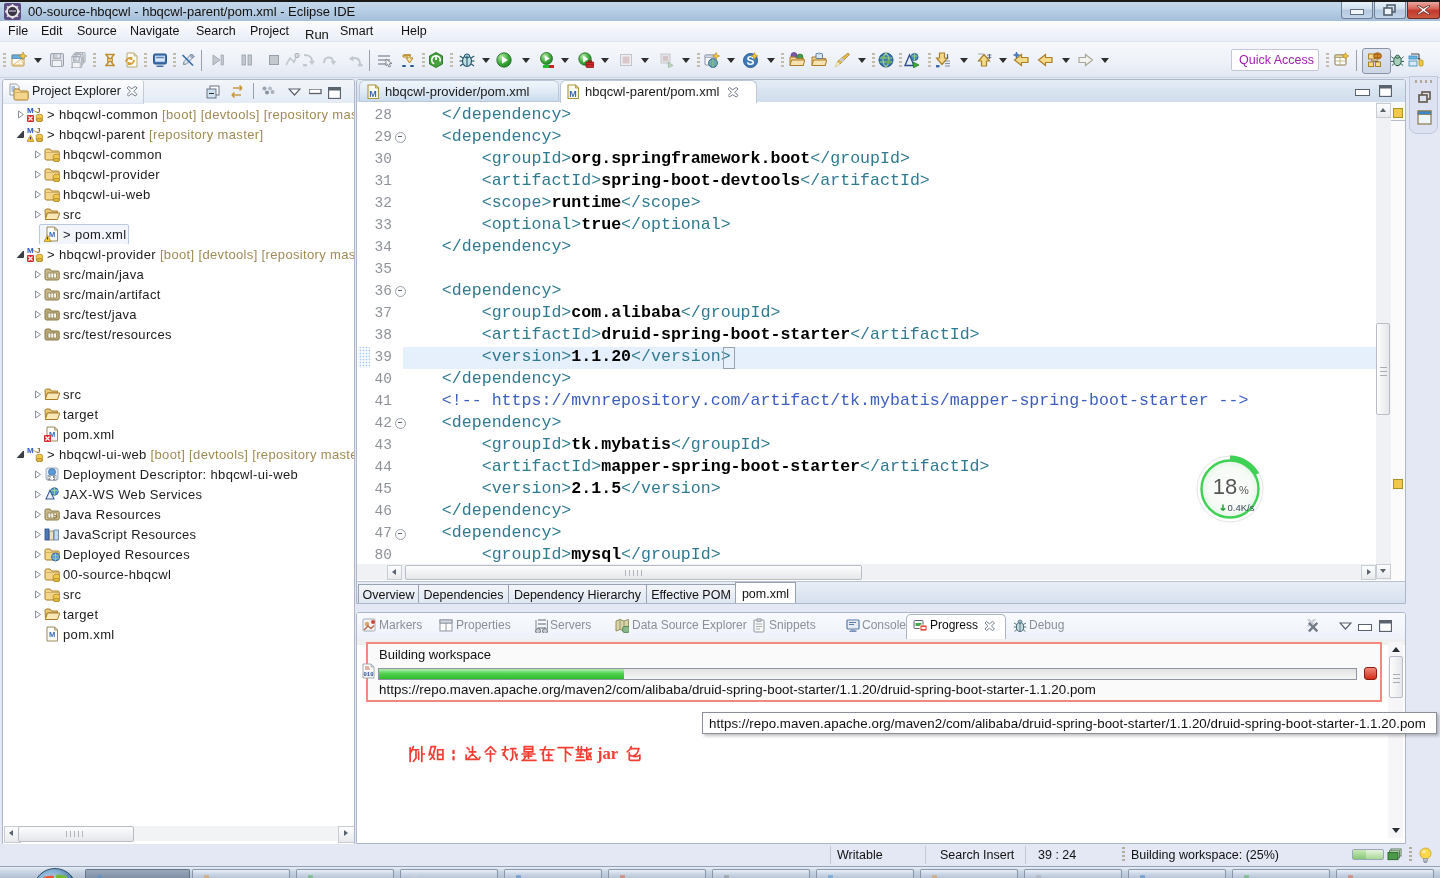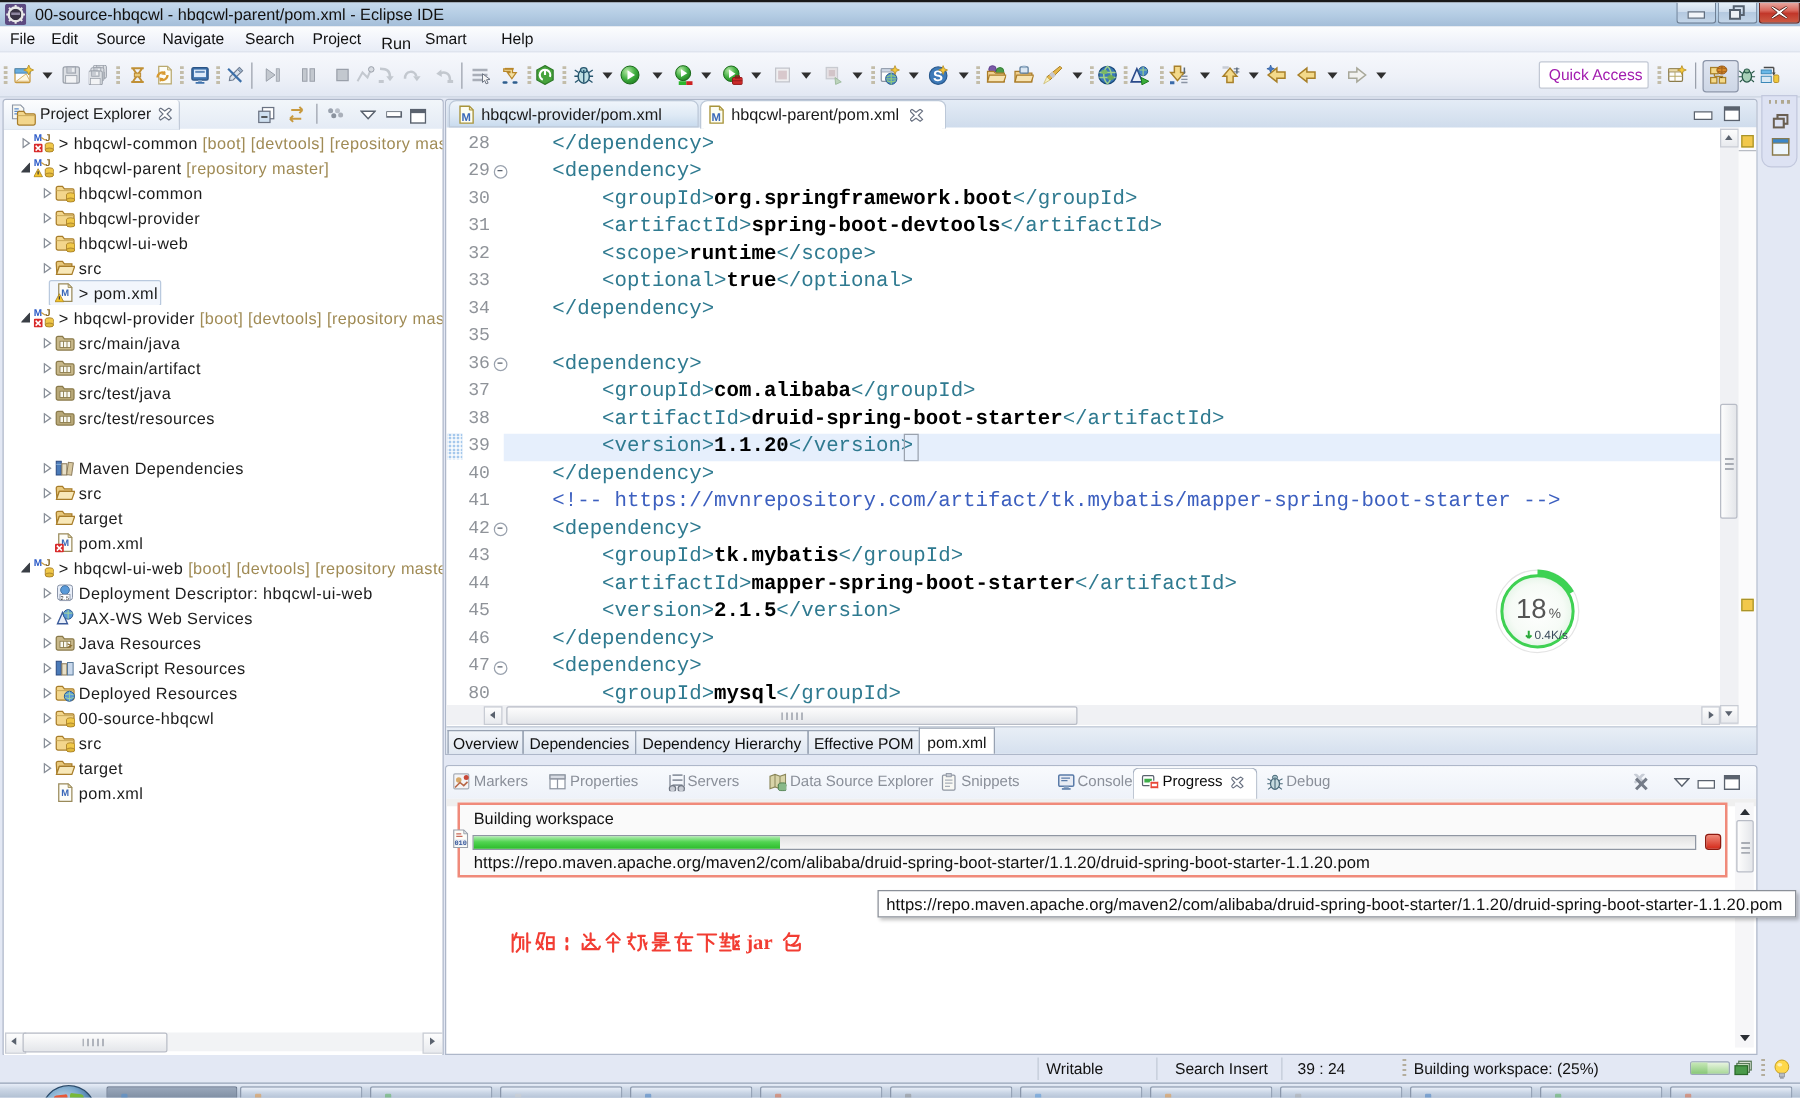--- a/index.html
+++ b/index.html
@@ -563,32 +563,20 @@
       <svg class="abs" style="left:31px;top:6px" width="8" height="9" viewBox="0 0 8 9">
         <path d="M1.5 1 L6.5 4.5 L1.5 8 Z" fill="#fff" stroke="#8a9099" stroke-width="1"></path>
       </svg>
       <svg class="abs" style="left:41px;top:2px" width="16" height="16" viewBox="0 0 16 16">
         <path d="M1 4.5 C1 3.7 1.6 3 2.4 3 H6 L7.5 5 H14 C14.8 5 15.2 5.6 15.2 6.3 V12.6 C15.2 13.4 14.6 14 13.8 14 H2.4 C1.6 14 1 13.4 1 12.6 Z" fill="#b8a878" stroke="#8a7a4a" stroke-width="1"></path>
         <rect x="4" y="7" width="8.5" height="5" fill="#f8f8f0" stroke="#8a7a4a" stroke-width="0.7"></rect>
         <line x1="6.8" y1="7" x2="6.8" y2="12" stroke="#8a7a4a" stroke-width="0.7"></line>
         <line x1="9.6" y1="7" x2="9.6" y2="12" stroke="#8a7a4a" stroke-width="0.7"></line>
       </svg>
       <div class="lbl" style="left:60px">src/test/resources</div>
-    </div>
-    <div class="tree-row" style="top:284px">
-      <svg class="abs" style="left:31px;top:6px" width="8" height="9" viewBox="0 0 8 9">
-        <path d="M1.5 1 L6.5 4.5 L1.5 8 Z" fill="#fff" stroke="#8a9099" stroke-width="1"></path>
-      </svg>
-      <svg class="abs" style="left:41px;top:2px" width="16" height="16" viewBox="0 0 16 16">
-        <rect x="1" y="3" width="4" height="11" fill="#4a7ab8" stroke="#2a4a80" stroke-width="0.8"></rect>
-        <rect x="5.5" y="5" width="4" height="9" fill="#e8e0c8" stroke="#8a7a5a" stroke-width="0.8"></rect>
-        <rect x="10" y="4" width="4" height="10" fill="#d8c8a0" stroke="#8a7a5a" stroke-width="0.8" transform="rotate(8 12 9)"></rect>
-        <line x1="1" y1="5.5" x2="5" y2="5.5" stroke="#8ab0d8" stroke-width="0.8"></line>
-      </svg>
-      <div class="lbl" style="left:60px">Maven Dependencies</div>
     </div>
     <div class="tree-row" style="top:304px">
       <svg class="abs" style="left:31px;top:6px" width="8" height="9" viewBox="0 0 8 9">
         <path d="M1.5 1 L6.5 4.5 L1.5 8 Z" fill="#fff" stroke="#8a9099" stroke-width="1"></path>
       </svg>
       <svg class="abs" style="left:41px;top:2px" width="16" height="16" viewBox="0 0 16 16">
         <path d="M1 4.5 C1 3.7 1.6 3 2.4 3 H6 L7.5 5 H13.5 V7 H3.5 L1.5 13 Z" fill="#e8c87c" stroke="#a87d2a" stroke-width="1"></path>
         <path d="M3.5 7 H15.8 L13.5 13.5 H1.2 Z" fill="#f8e8b8" stroke="#a87d2a" stroke-width="1"></path>
       </svg>
       <div class="lbl" style="left:60px">src</div>

